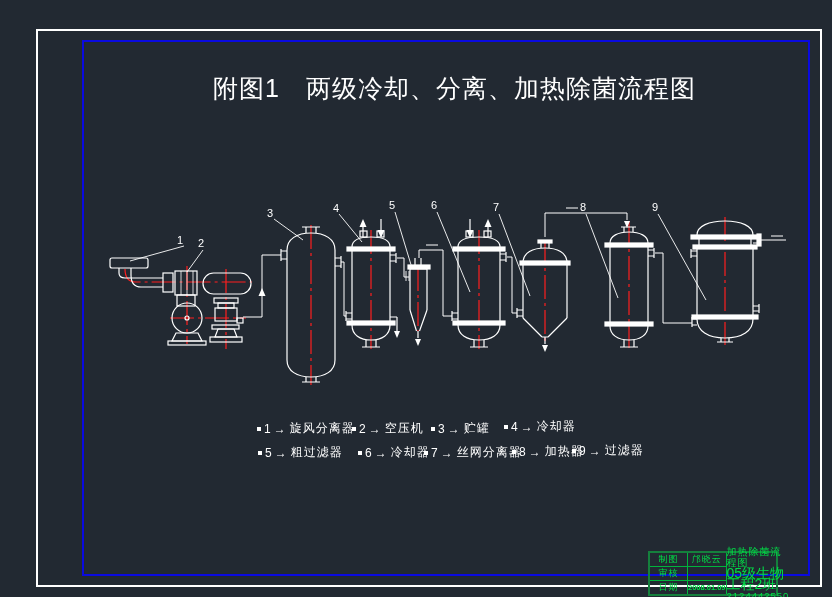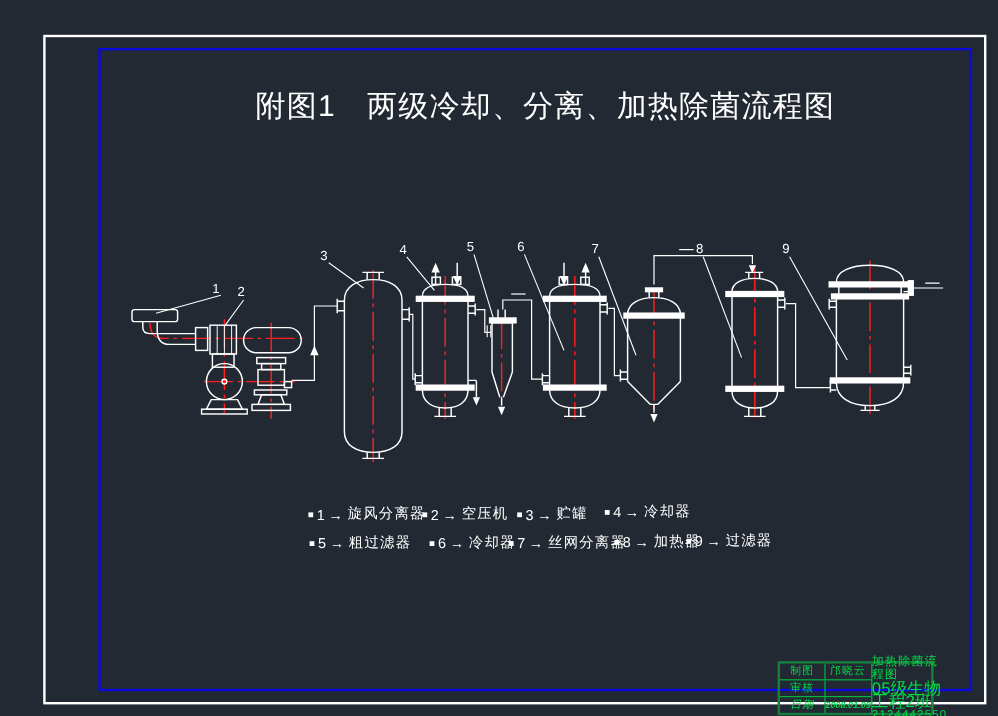--- a/index.html
+++ b/index.html
@@ -30,21 +30,21 @@
   }
   .blt{width:4px;height:4px;background:#ffffff;display:inline-block;margin-right:3px;}
   .arr{margin:0 3px 0 2px;font-size:12px;}
   
   .tb{
     left:648px;top:531px;width:130px;height:45px;
     border:2px solid #15803d;box-sizing:border-box;display:flex;margin-top:20px;
   }
   .tb-left{width:90px;display:flex;flex-direction:column;}
   .tb-row{flex:1;display:flex;border-bottom:1px solid #00b43c;box-sizing:border-box;}
-  .tb-row:last-child{border-bottom:none;font-style:italic;}
+  .tb-row:last-child{border-bottom:none;}
   .tb-label{
     width:38px;border-right:1px solid #00b43c;box-sizing:border-box;
     color:#00dd46;font-size:9px;display:flex;align-items:center;justify-content:center;
     letter-spacing:1px;
   }
   .tb-value{
     flex:1;color:#00dd46;font-size:9px;display:flex;align-items:center;justify-content:center;
     letter-spacing:1px;
   }
   .tb-value.date{font-size:7.5px;font-weight:bold;letter-spacing:0;text-align:center;}

